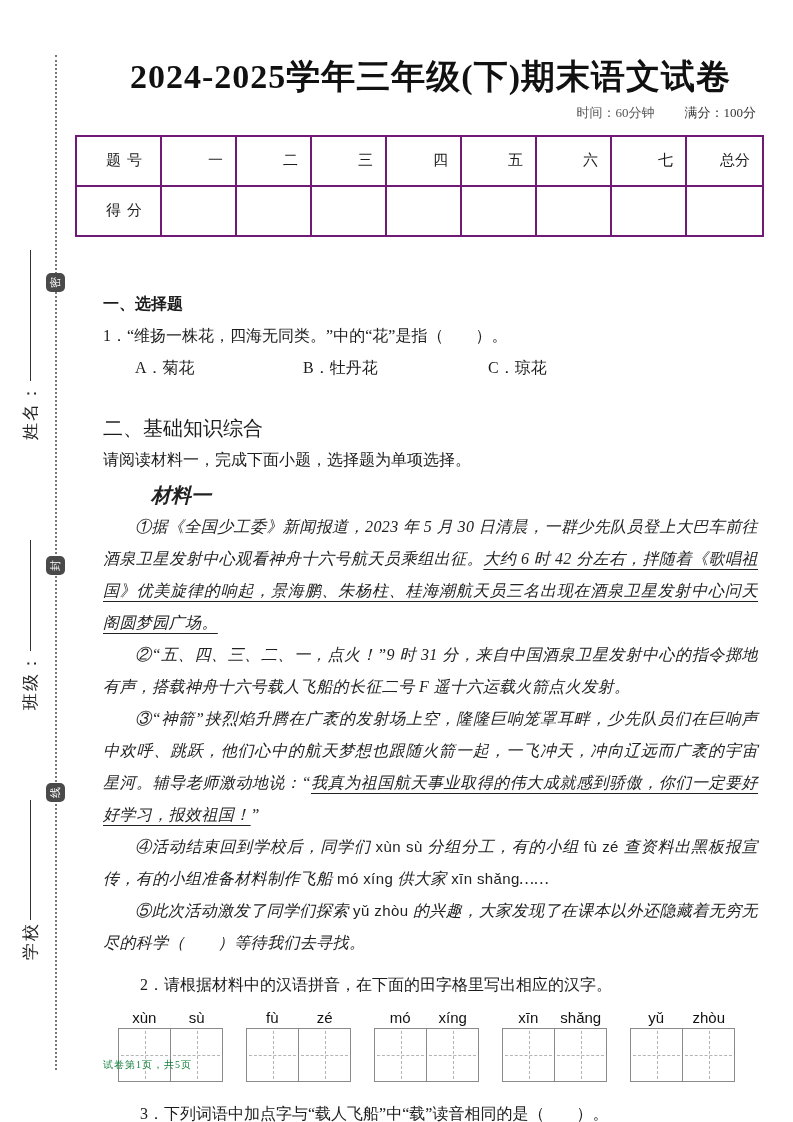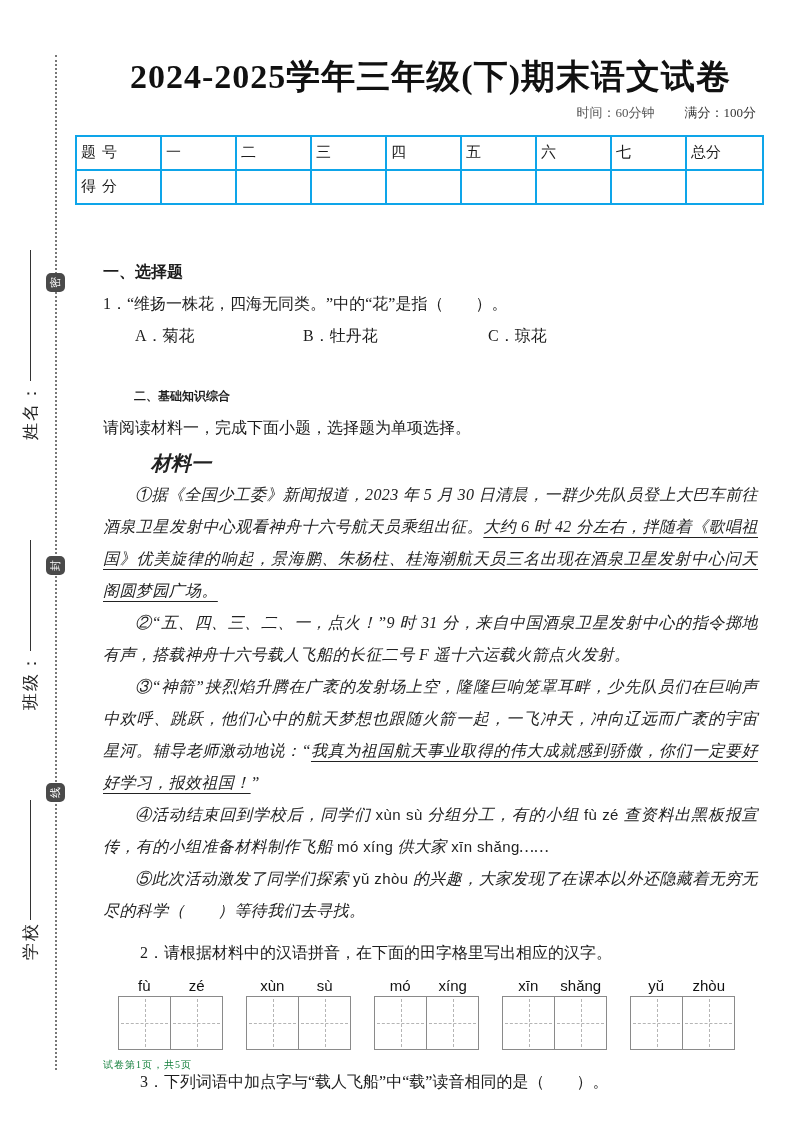--- a/index.html
+++ b/index.html
@@ -40,32 +40,32 @@
     padding-right:2px;
   }
   .meta .m-label { color:#555; }
   .meta .gap { display:inline-block; width:30px; }
 
   table.score-table {
     margin-left:-28px; margin-top:13px; border-collapse:collapse;
     table-layout:fixed; width:687px; font-size:15px; color:#1c1c1c;
   }
   table.score-table td {
-    border:2px solid #0ea5e9; height:24px; text-align:left; padding:4px;
+    border:2px solid #701a75; height:24px; text-align:right; padding:12px;
   }
   td.score-head { letter-spacing:6px; }
 
   .sec-heading { margin-top:51px; font-weight:bold; font-size:16px; line-height:32px; }
   .q-line { font-size:16px; line-height:32px; }
   .options { font-size:16px; line-height:32px; padding-left:32px; }
   .options .opt { display:inline-block; }
   .options .opt-a { width:168px; }
   .options .opt-b { width:185px; }
 
-  .sec2-heading { margin-top:28px; font-weight:bold; font-size:12px; line-height:32px;margin-left:31px; }
+  .sec2-heading { margin-top:28px; font-weight:normal; font-size:20px; line-height:32px; }
   .intro { font-size:16px; line-height:32px; }
 
   .material { font-style:italic; color:#222; }
   .material-title { margin-top:3px; padding-left:48px; font-size:20px; line-height:32px; font-weight:bold; }
   .material p { margin:0; text-indent:2em; font-size:16px; line-height:32px; letter-spacing:0.4px; text-align:justify; }
   .u { text-decoration:underline; text-underline-offset:5px; text-decoration-thickness:1px; }
   .pinyin { font-style:normal; font-family:"Liberation Sans", sans-serif; font-size:15px; }
 
   .q2-line, .q3-line { font-size:16px; line-height:32px;margin-left:37px; }
   .q2-line { margin-top:10px; }
@@ -179,40 +179,40 @@
       <p><span>③“神箭”挟烈焰升腾在广袤的发射场上空，隆隆巨响笼罩耳畔，少先队员们在巨响声中欢呼、跳跃，他们心中的航天梦想也跟随火箭一起，一飞冲天，冲向辽远而广袤的宇宙星河。辅导老师激动地说：“</span><span class="u">我真为祖国航天事业取得的伟大成就感到骄傲，你们一定要好好学习，报效祖国！</span><span>”</span></p>
       <p><span>④活动结束回到学校后，同学们 </span><span class="pinyin">xùn sù</span><span> 分组分工，有的小组 </span><span class="pinyin">fù zé</span><span> 查资料出黑板报宣传，有的小组准备材料制作飞船 </span><span class="pinyin">mó xíng</span><span> 供大家 </span><span class="pinyin">xīn shǎng</span><span>……</span></p>
       <p><span>⑤此次活动激发了同学们探索 </span><span class="pinyin">yǔ zhòu</span><span> 的兴趣，大家发现了在课本以外还隐藏着无穷无尽的科学（　　）等待我们去寻找。</span></p>
     </div>
 
     <div class="q2-line">2．请根据材料中的汉语拼音，在下面的田字格里写出相应的汉字。</div>
 
     <div class="tzg-row">
       <div class="tzg-group">
         <div class="tzg-labels">
+            <span>xùn</span>
+            <span>sù</span>
+          </div>
+        <div class="tzg-boxes">
+            <div class="tzg-cell"></div>
+            <div class="tzg-cell"></div>
+          </div>
+      </div>
+      <div class="tzg-group">
+        <div class="tzg-labels">
             <span>fù</span>
             <span>zé</span>
           </div>
         <div class="tzg-boxes">
             <div class="tzg-cell"></div>
             <div class="tzg-cell"></div>
           </div>
       </div>
       <div class="tzg-group">
         <div class="tzg-labels">
-            <span>xùn</span>
-            <span>sù</span>
-          </div>
-        <div class="tzg-boxes">
-            <div class="tzg-cell"></div>
-            <div class="tzg-cell"></div>
-          </div>
-      </div>
-      <div class="tzg-group">
-        <div class="tzg-labels">
             <span>mó</span>
             <span>xíng</span>
           </div>
         <div class="tzg-boxes">
             <div class="tzg-cell"></div>
             <div class="tzg-cell"></div>
           </div>
       </div>
       <div class="tzg-group">
         <div class="tzg-labels">

